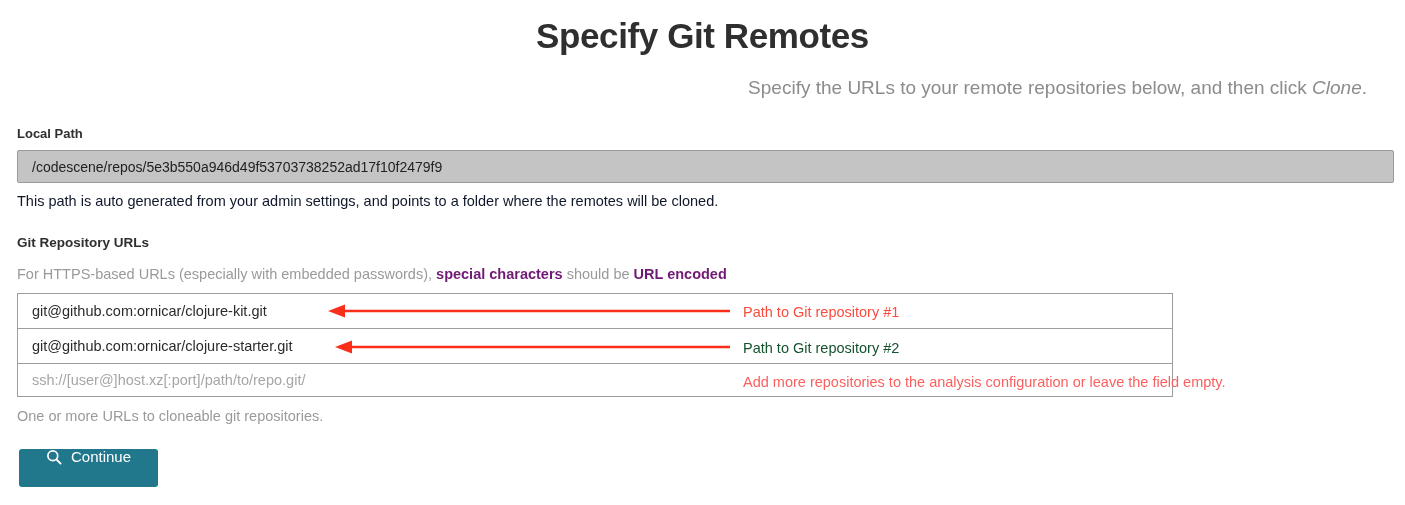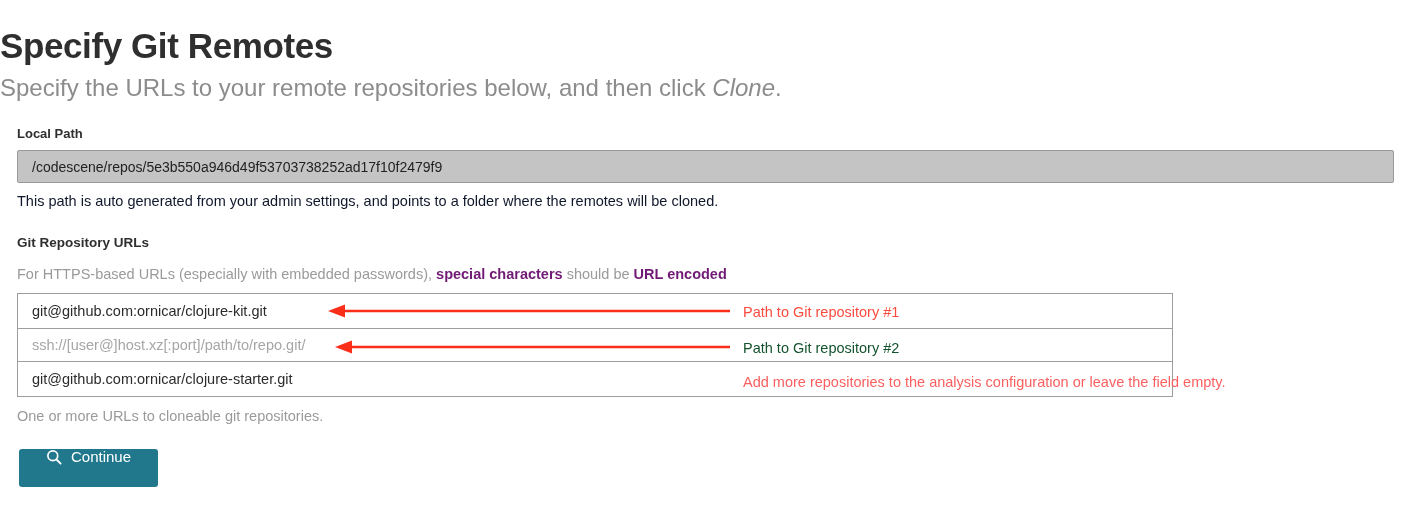--- a/index.html
+++ b/index.html
@@ -7,28 +7,29 @@
     width: 1405px;
     height: 505px;
     background: #ffffff;
     font-family: "Liberation Sans", sans-serif;
     overflow: hidden;
   }
   .page { position: relative; width: 1405px; height: 505px; background: #fff; }
 
   
   .page-title {
-    position: absolute; left: 0; top: 24px; width: 1405px;
+    position: absolute; left: 0; top: 14px; width: 1405px;
+    text-align: center;
     font-size: 35px; font-weight: bold; color: #2f2f2f;
     letter-spacing: -0.4px; line-height: 44px;
   }
   .page-subtitle {
     position: absolute; left: 0; top: 74px; width: 1367px;
-    text-align: left;
-    font-size: 24px; color: #8c8c8c; line-height: 28px; font-weight: 400;
+    text-align: right;
+    font-size: 19px; color: #8c8c8c; line-height: 28px; font-weight: 400;
   }
   .page-subtitle .em { font-style: italic; }
 
   
   .label-local-path {
     position: absolute; left: 17px; top: 125px;
     font-size: 13px; font-weight: bold; color: #2f2f2f; line-height: 18px;
   }
   .local-path-field {
     position: absolute; left: 17px; top: 150px;
@@ -120,22 +121,22 @@
 
   <div class="label-local-path">Local Path</div>
   <input class="local-path-field" type="text" readonly="" disabled="" value="/codescene/repos/5e3b550a946d49f53703738252ad17f10f2479f9" style="">
   <div class="local-path-help">This path is auto generated from your admin settings, and points to a folder where the remotes will be cloned.</div>
 
   <div class="label-git-urls">Git Repository URLs</div>
   <div class="git-urls-help"><span>For HTTPS-based URLs (especially with embedded passwords), </span><a class="lnk" href="#">special characters</a><span> should be </span><a class="lnk" href="#">URL encoded</a></div>
 
   <div class="url-stack">
     <input class="url-input" type="text" value="git@github.com:ornicar/clojure-kit.git" style="">
+    <input class="url-input" type="text" value="git@github.com:ornicar/clojure-starter.git" style="">
     <input class="url-input placeholder-row" type="text" placeholder="ssh://[user@]host.xz[:port]/path/to/repo.git/" style="">
-    <input class="url-input" type="text" value="git@github.com:ornicar/clojure-starter.git" style="">
   </div>
 
   <div class="url-help">One or more URLs to cloneable git repositories.</div>
 
   <svg class="annotations" viewBox="0 0 1405 505" width="1405" height="505">
     <g>
       <line x1="730" y1="311" x2="336" y2="311" stroke="#fb2e1a" stroke-width="2.5"></line>
       <polygon points="328,311 345,304.5 345,317.5" fill="#fb2e1a"></polygon>
     </g>
     <g>

